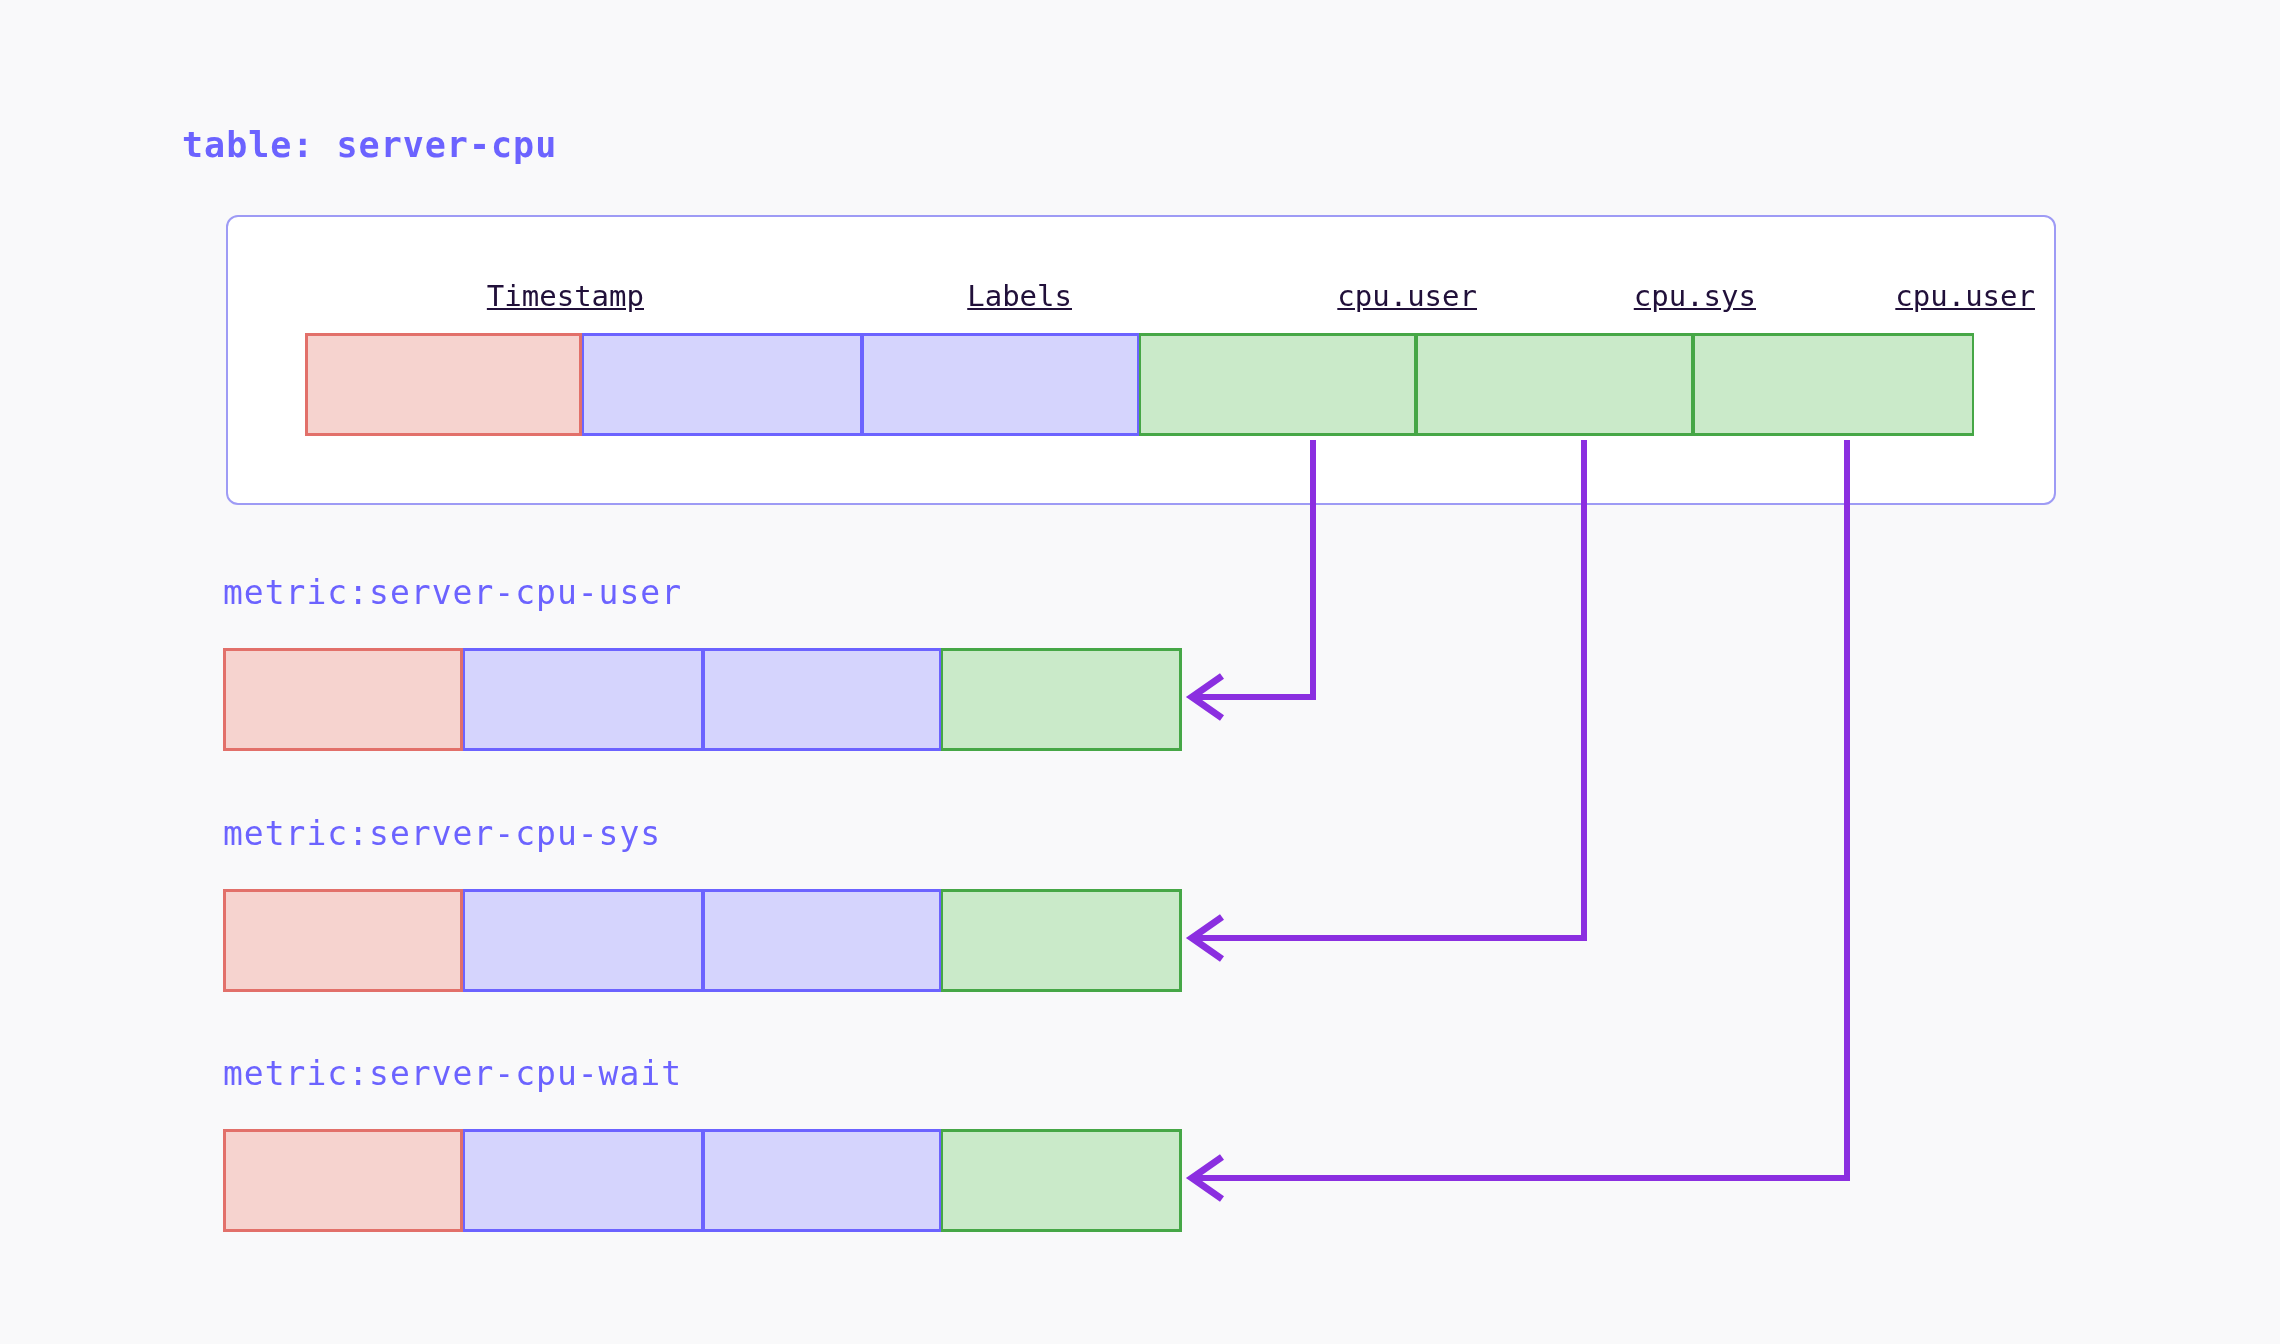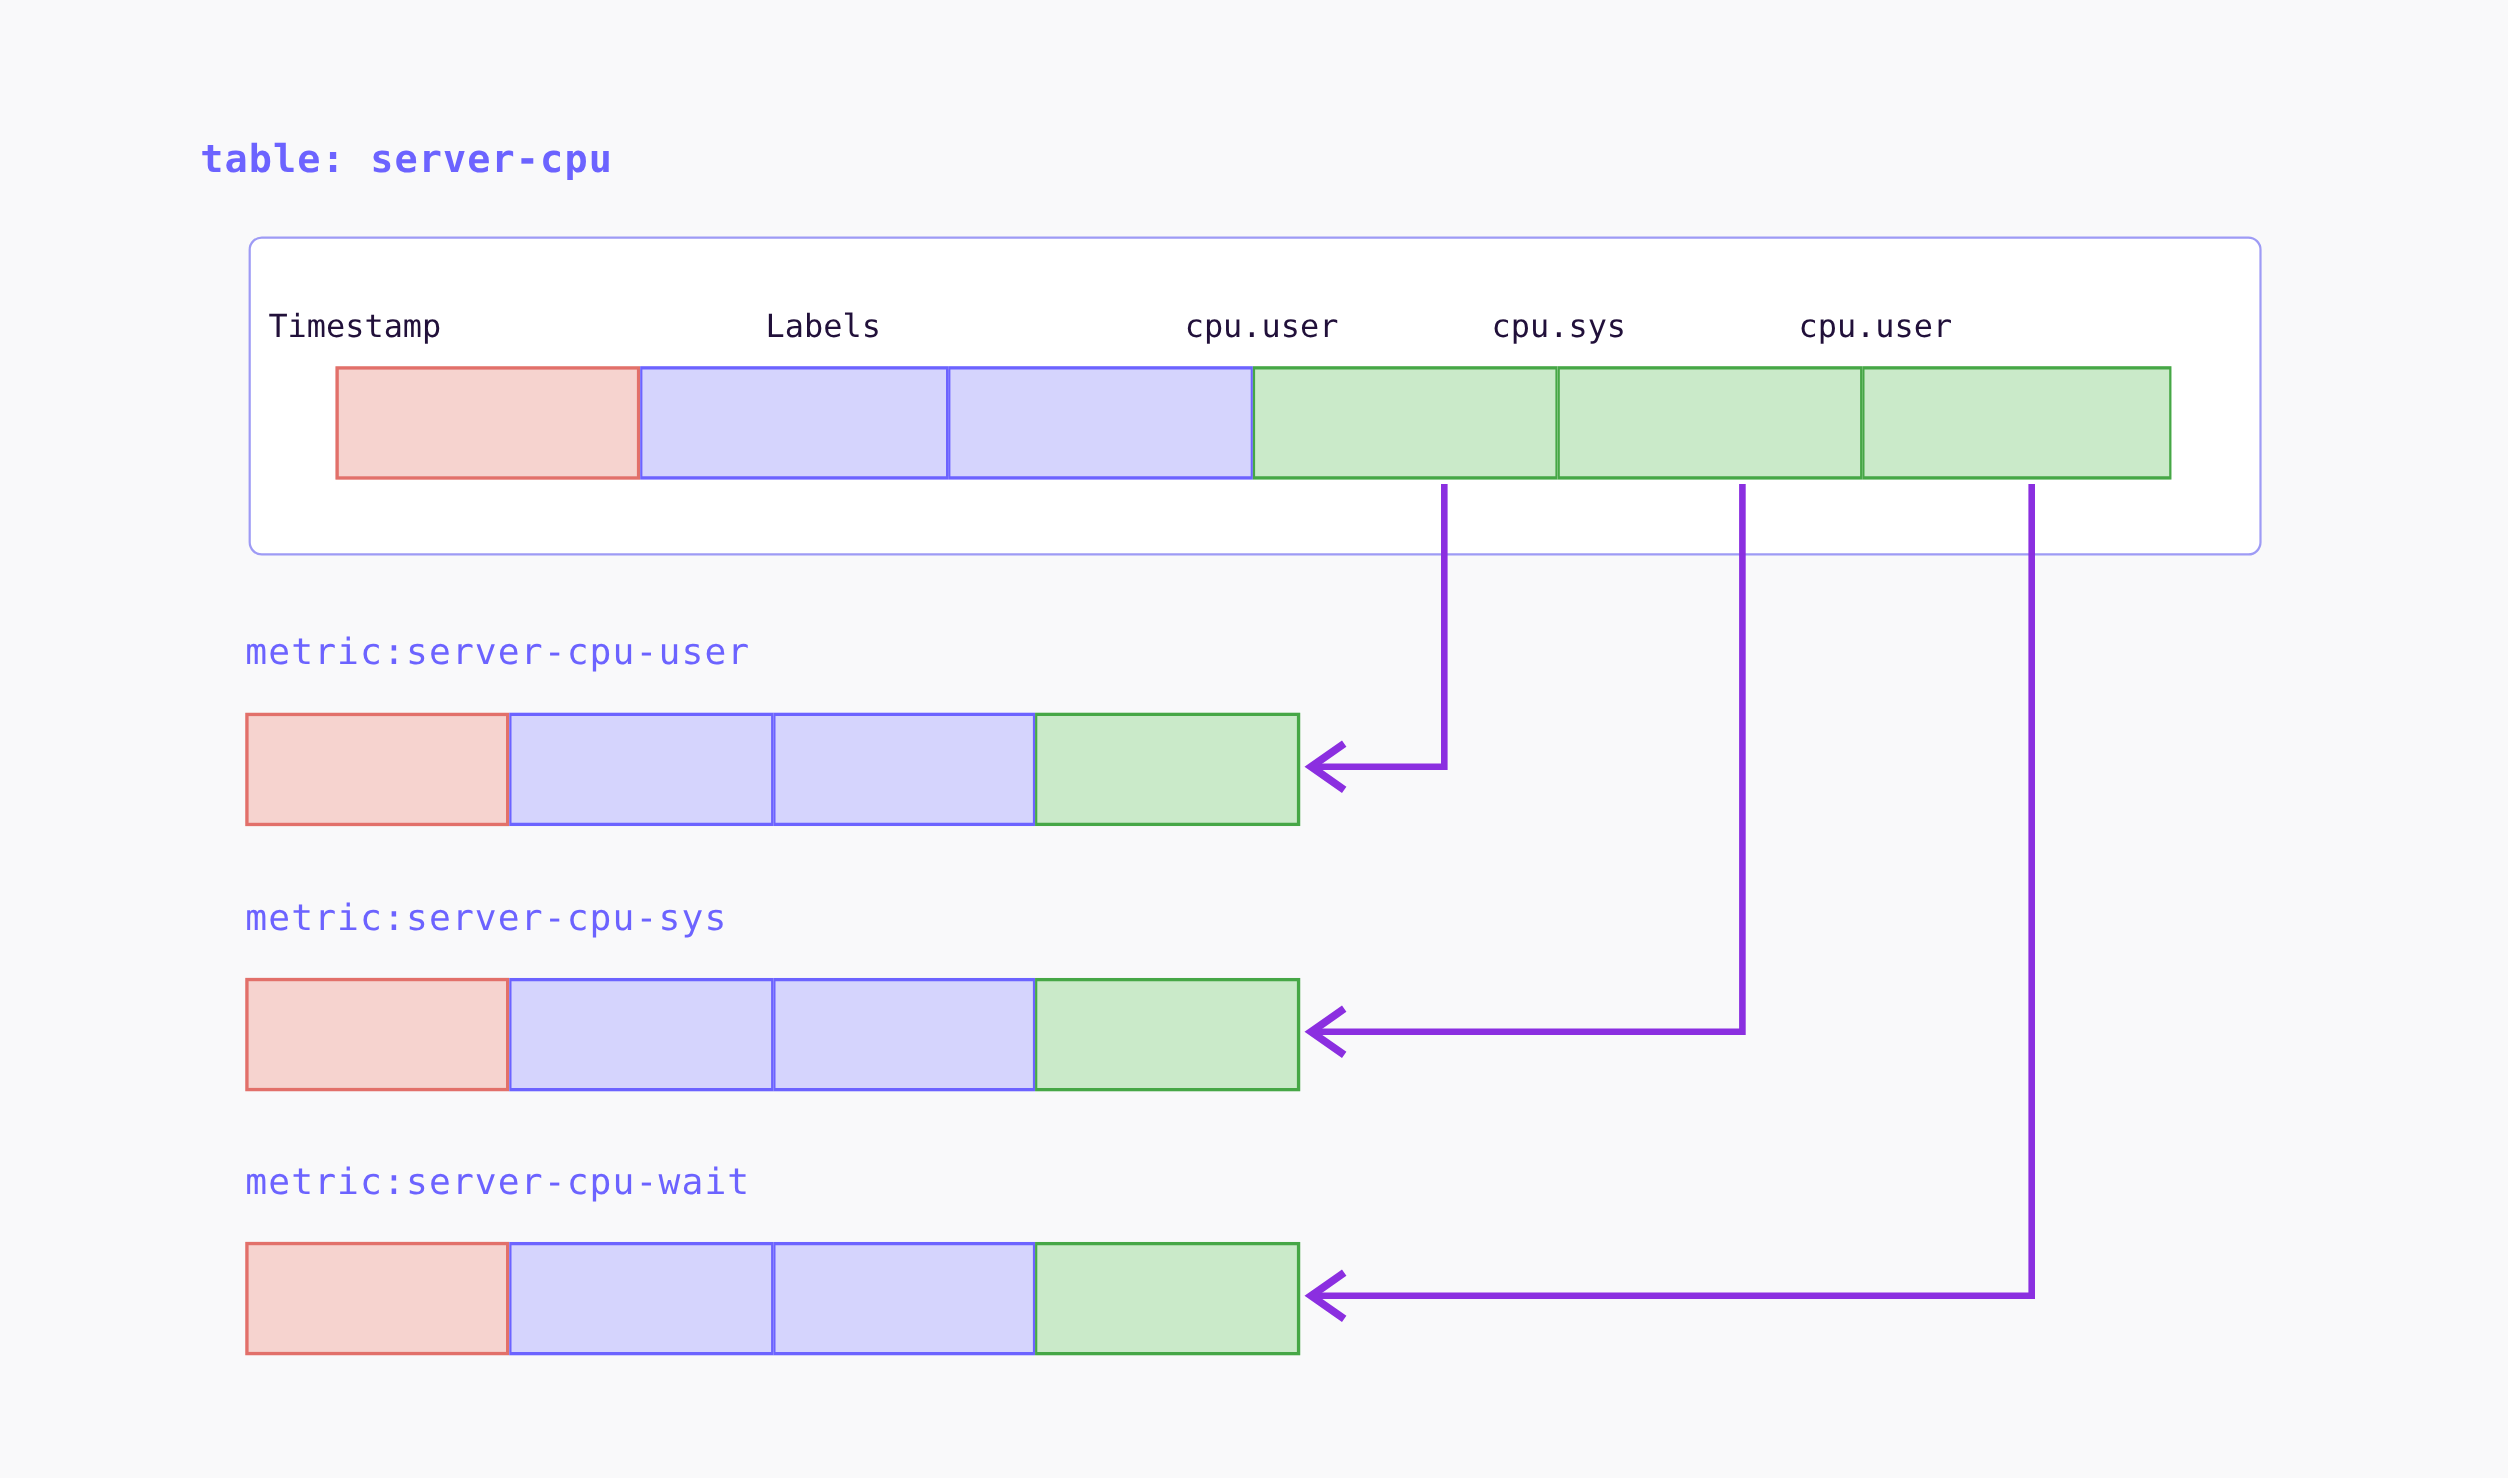--- a/index.html
+++ b/index.html
@@ -46,22 +46,23 @@
     border-radius: 12px;
     box-sizing: border-box;
   }
 
   
   .col-header {
     position: absolute;
     top: 279px;
     font-size: 29px;
     color: #21103a;
-    text-align: left;
+    text-align: right;
     white-space: pre;
+    text-decoration: underline;
   }
 
   
   .table-row {
     position: absolute;
     left: 305px;
     top: 333px;
     height: 103px;
   }
   .cell {
@@ -135,21 +136,21 @@
 <body>
 
 <div id="canvas">
 
   <div class="table-title">table: server-cpu</div>
 
   <div class="table-card"></div>
 
   <div id="col-headers">
       <div class="col-header" style="left: 244px; width: 400px;">Timestamp</div>
-      <div class="col-header" style="left: 696px; width: 400px;">Labels</div>
+      <div class="col-header" style="left: 672px; width: 400px;">Labels</div>
       <div class="col-header" style="left: 1077px; width: 400px;">cpu.user</div>
       <div class="col-header" style="left: 1356px; width: 400px;">cpu.sys</div>
       <div class="col-header" style="left: 1635px; width: 400px;">cpu.user</div>
     </div>
 
   <div class="table-row" id="table-row">
       <div class="cell ts" style="left: 0px; width: 277px;"></div>
       <div class="cell lab" style="left: 277px; width: 280px;"></div>
       <div class="cell lab" style="left: 557px; width: 277px;"></div>
       <div class="cell val" style="left: 834px; width: 277px;"></div>

